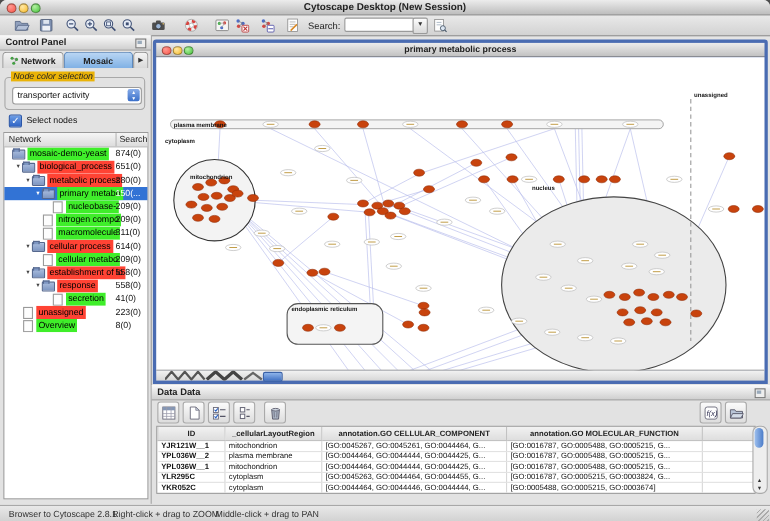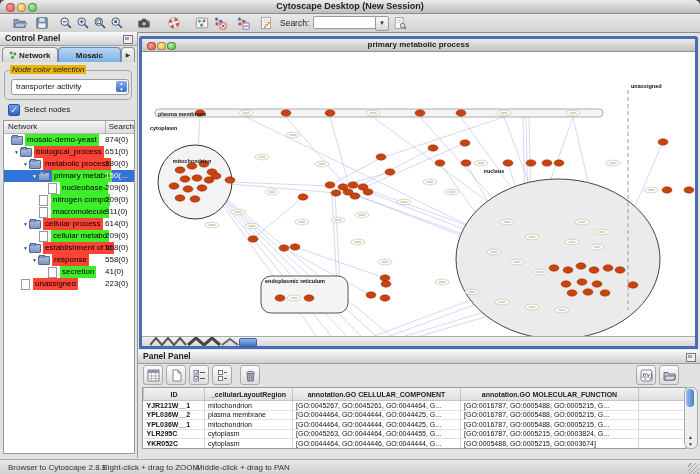--- a/index.html
+++ b/index.html
@@ -333,20 +333,27 @@
             <span class="leafic"></span>
             <span class="chip green">secretion</span>
             <span class="cnt">41(0)</span>
           </div>
           <div class="trow">
             <span class="ind" style="width: 9px;"></span>
             <span class="arr"></span>
             <span class="leafic"></span>
             <span class="chip red">unassigned</span>
             <span class="cnt">223(0)</span>
+          </div>
+          <div class="trow">
+            <span class="ind" style="width: 9px;"></span>
+            <span class="arr"></span>
+            <span class="leafic"></span>
+            <span class="chip green">Overview</span>
+            <span class="cnt">8(0)</span>
           </div>
         </div>
     </div>
   </div>
 
   <div id="netwin">
     <div id="net-titlebar">
       <span class="tl t-red"></span>
       <span class="tl t-yel"></span>
       <span class="tl t-grn"></span>
@@ -560,21 +567,21 @@
         <polyline points="0,8 6,1 12,8 18,1 24,8 30,1 36,8" fill="none" stroke="#555" stroke-width="2"></polyline>
         <polyline points="38,8 46,1 54,8 62,1 70,8" fill="none" stroke="#444" stroke-width="3"></polyline>
         <polyline points="72,8 80,2 88,8" fill="none" stroke="#666" stroke-width="2"></polyline>
       </svg>
       <span id="hthumb"></span>
     </div>
   </div>
 
   <div id="dpanel">
     <div class="panel-hdr">
-      <span>Panel Panel</span>
+      <span>Data Data</span>
       <span class="float-ico"></span>
     </div>
     <div id="dp-toolbar">
       <span class="dpi" style="left:5px">
           <svg viewBox="0 0 13 13">
             <rect x="1" y="1" width="11" height="11" fill="#fff" stroke="#667" stroke-width=".8"></rect>
             <rect x="1" y="1" width="11" height="3" fill="#8496b4"></rect>
             <line x1="1" y1="7" x2="12" y2="7" stroke="#99a" stroke-width=".7"></line>
             <line x1="1" y1="9.5" x2="12" y2="9.5" stroke="#99a" stroke-width=".7"></line>
             <line x1="4.5" y1="1" x2="4.5" y2="12" stroke="#99a" stroke-width=".7"></line>

